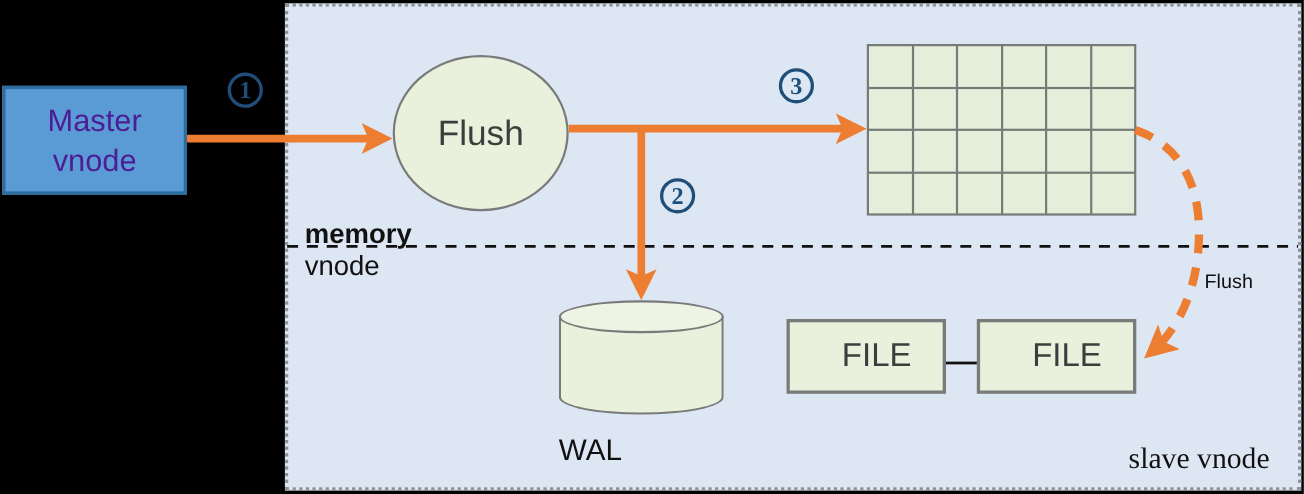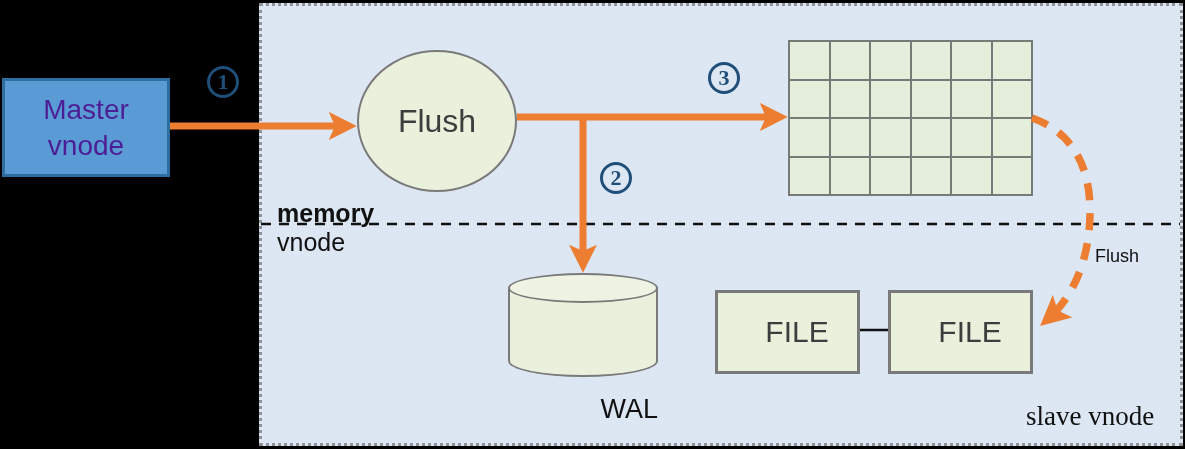--- a/index.html
+++ b/index.html
@@ -55,33 +55,33 @@
     border:2px solid var(--shape-border,#7a7a7a); border-top:none;
     border-bottom-left-radius:75px 16px; border-bottom-right-radius:75px 16px;
   }
   .wal-top{
     position:absolute; left:508px; top:273px; width:150px; height:30px;
     box-sizing:border-box; border-radius:50%;
     background:var(--green-fill-light,#eef3e3);
     border:2px solid var(--shape-border,#7a7a7a);
   }
   .filebox{
-    position:absolute; top:290px; width:145px; height:84px;
+    position:absolute; top:290px; width:145px; height:68px;
     box-sizing:border-box;
     background:var(--green-fill,#e9f0dc);
     border:3px solid var(--shape-border,#7a7a7a);
     color:#3d3d3d; font-size:30px;
     display:flex; align-items:center; justify-content:center;padding-left:19px;
   }
   .file-left{left:715px;}
   .file-right{left:888px;}
   .lbl{position:absolute; color:#111; white-space:nowrap;}
   .lbl-memory{left:277px; top:199px; font-size:25px;font-weight:bold;}
   .lbl-disk{left:277px; top:228px; font-size:25px;}
-  .lbl-wal{left:508px; top:394px; width:150px; text-align:right; font-size:27px;}
+  .lbl-wal{left:508px; top:394px; width:150px; text-align:left; font-size:27px;}
   .lbl-flush{left:1095px; top:246px; font-size:18px;}
   .lbl-slave{left:1026px; top:401px; font-size:27px;font-family:Liberation Serif, serif;}
 </style>
 </head>
 <body>
 
 <div class="canvas">
 
   <div class="region"></div>
 

